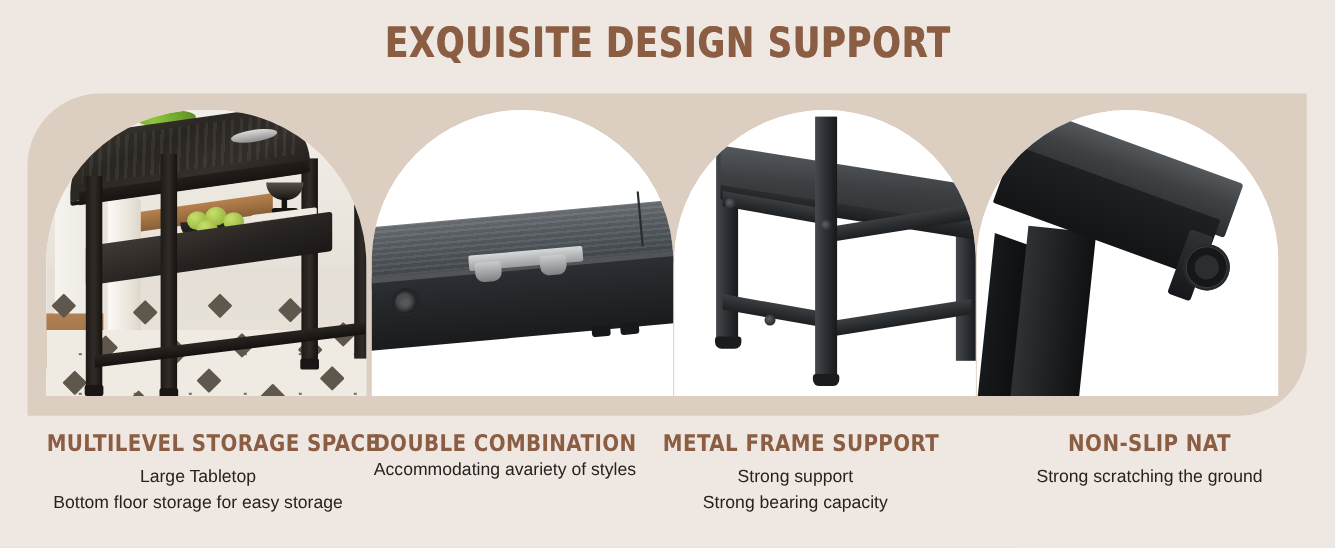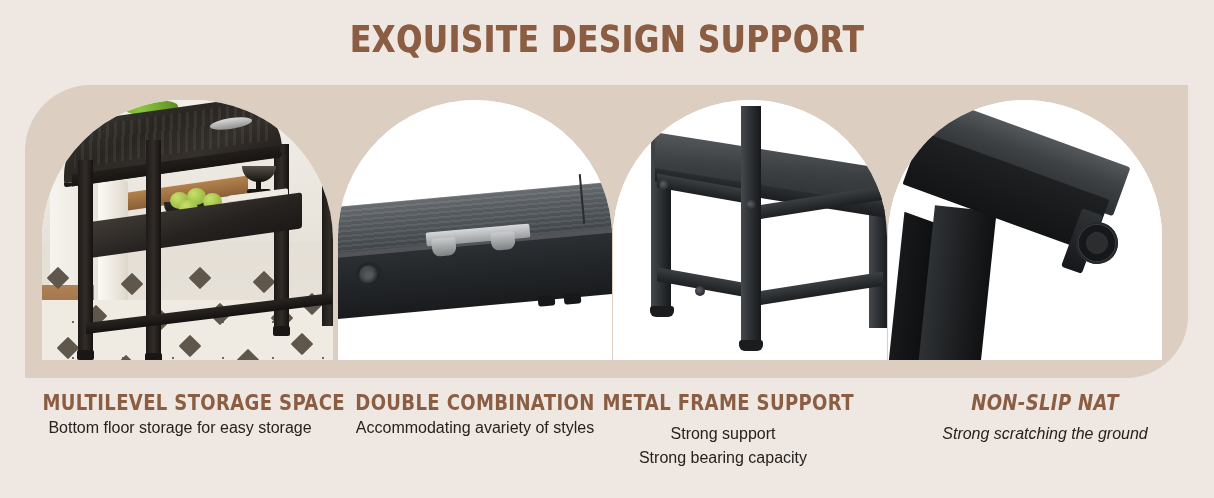--- a/index.html
+++ b/index.html
@@ -343,23 +343,23 @@
     top: 390px;
     width: 1214px;
     height: 108px;
   }
   .caption {
     position: absolute;
     top: 0;
     text-align: center;
   }
   .cap-1 { left: 20px;  width: 320px; }
-  .cap-2 { left: 330px; width: 290px; }
+  .cap-2 { left: 314px; width: 290px; }
   .cap-3 { left: 583px; width: 280px; }
-  .cap-4 { left: 890px; width: 310px; font-style: italic; }
+  .cap-4 { left: 890px; width: 310px; }
 
   .cap-head {
     font-family: "DejaVu Sans", sans-serif;
     font-size: 21px;
     line-height: 26px;
     font-weight: 700;
     color: #8b5e44;
     letter-spacing: 0.4px;
     transform: scaleX(0.86);
     white-space: nowrap;
@@ -482,20 +482,21 @@
         <div class="p4-pad"></div>
       </div>
     </div>
 
   </div>
 
   <div class="captions">
 
     <div class="caption cap-1">
       <div class="cap-head">MULTILEVEL STORAGE SPACE</div>
+      <div class="cap-line first">Large Tabletop</div>
       <div class="cap-line">Bottom floor storage for easy storage</div>
     </div>
 
     <div class="caption cap-2">
       <div class="cap-head">DOUBLE COMBINATION</div>
       <div class="cap-line">Accommodating avariety of styles</div>
     </div>
 
     <div class="caption cap-3">
       <div class="cap-head">METAL FRAME SUPPORT</div>

